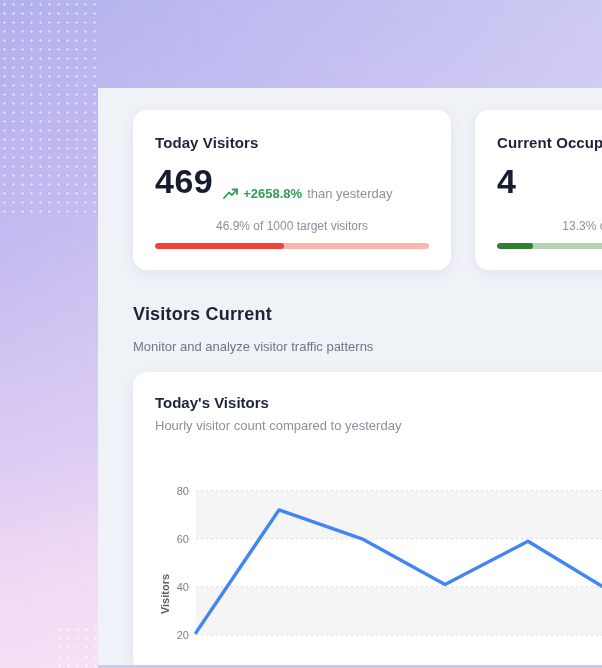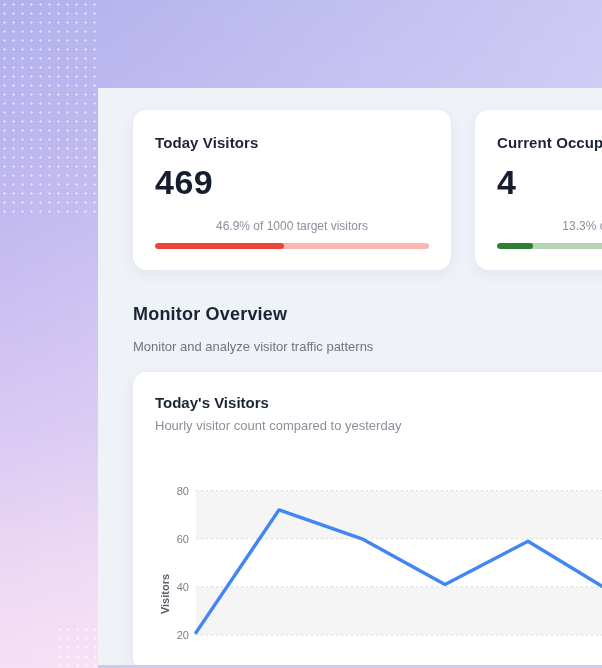--- a/index.html
+++ b/index.html
@@ -35,21 +35,21 @@
 
   .card {
     position:absolute; background:#ffffff; border-radius:14px;
     box-shadow:0 4px 14px rgba(120,110,190,0.10);
   }
   .stat-card { width:318px; height:160px; top:110px; padding:24px 22px 3px 22px; }
   #stat-card-1 { left:133px; }
   #stat-card-2 { left:475px; }
 
   .stat-title { font-size:15px; font-weight:600; color:#1c2436; letter-spacing:.1px; }
-  .stat-value-row { display:flex; align-items:center; margin-top:12px; height:38px; }
+  .stat-value-row { display:flex; align-items:flex-end; margin-top:12px; height:38px; }
   .stat-value { font-size:34px; font-weight:700; color:#161d2e; letter-spacing:.5px; }
   .trend { display:flex; align-items:center; margin-left:10px; margin-top:6px; }
   .trend svg { display:block; margin-right:4px; }
   .trend-pct { font-size:13px; font-weight:600; color:#2f9e54; }
   .trend-suffix { font-size:13px; color:#8a909c; margin-left:5px; }
   .stat-target { font-size:12px; color:#8a909c; margin-top:18px; white-space:nowrap;text-align:center; }
   .progress-track {
     margin-top:10px; height:6px; border-radius:3px; overflow:hidden;
     position:relative; width:100%;
   }
@@ -70,40 +70,48 @@
 
 <div class="bg-gradient"></div>
 <div class="dots dots-upper"></div>
 <div class="dots dots-lower"></div>
 <div class="panel"></div>
 
 <div class="card stat-card" id="stat-card-1">
   <div class="stat-title">Today Visitors</div>
   <div class="stat-value-row">
     <span class="stat-value">469</span>
+    <span class="trend">
+      <svg width="16" height="12" viewBox="0 0 16 12">
+        <polyline points="1,10 6,4.5 9,7 14,1.5" fill="none" stroke="#2f9e54" stroke-width="1.8" stroke-linecap="round" stroke-linejoin="round"></polyline>
+        <polyline points="9.5,1.5 14,1.5 14,6" fill="none" stroke="#2f9e54" stroke-width="1.8" stroke-linecap="round" stroke-linejoin="round"></polyline>
+      </svg>
+      <span class="trend-pct">+2658.8%</span>
+      <span class="trend-suffix">than yesterday</span>
+    </span>
   </div>
   <div class="stat-target">46.9% of 1000 target visitors</div>
   <div class="progress-track" style="background: rgb(249, 183, 176);">
     <div class="progress-fill" style="width: 47%; background: rgb(238, 69, 57);"></div>
   </div>
 </div>
 
 <div class="card stat-card" id="stat-card-2">
   <div class="stat-title">Current Occupancy</div>
   <div class="stat-value-row">
     <span class="stat-value">4</span>
   </div>
   <div class="stat-target">13.3% of 30 place capacity</div>
   <div class="progress-track" style="background: rgb(182, 211, 179);">
     <div class="progress-fill" style="width: 13.3%; background: rgb(46, 125, 51);"></div>
   </div>
 </div>
 
 <div class="section-header">
-  <div class="section-title">Monitor Overview</div>
+  <div class="section-title">Visitors Current</div>
   <div class="section-subtitle">Monitor and analyze visitor traffic patterns</div>
 </div>
 
 <div class="card chart-card">
   <div class="chart-title">Today's Visitors</div>
   <div class="chart-subtitle">Hourly visitor count compared to yesterday</div>
   <svg id="chart-svg" width="560" height="204" viewBox="0 0 560 204">
       <rect x="63" y="22.69999999999999" width="497" height="48.099999999999994" fill="#f5f5f6"></rect>
       <rect x="63" y="118.89999999999999" width="497" height="48.10000000000001" fill="#f5f5f6"></rect>
       <line x1="63" y1="167" x2="560" y2="167" stroke="#d8d8d8" stroke-width="1" stroke-dasharray="2 3"></line>

